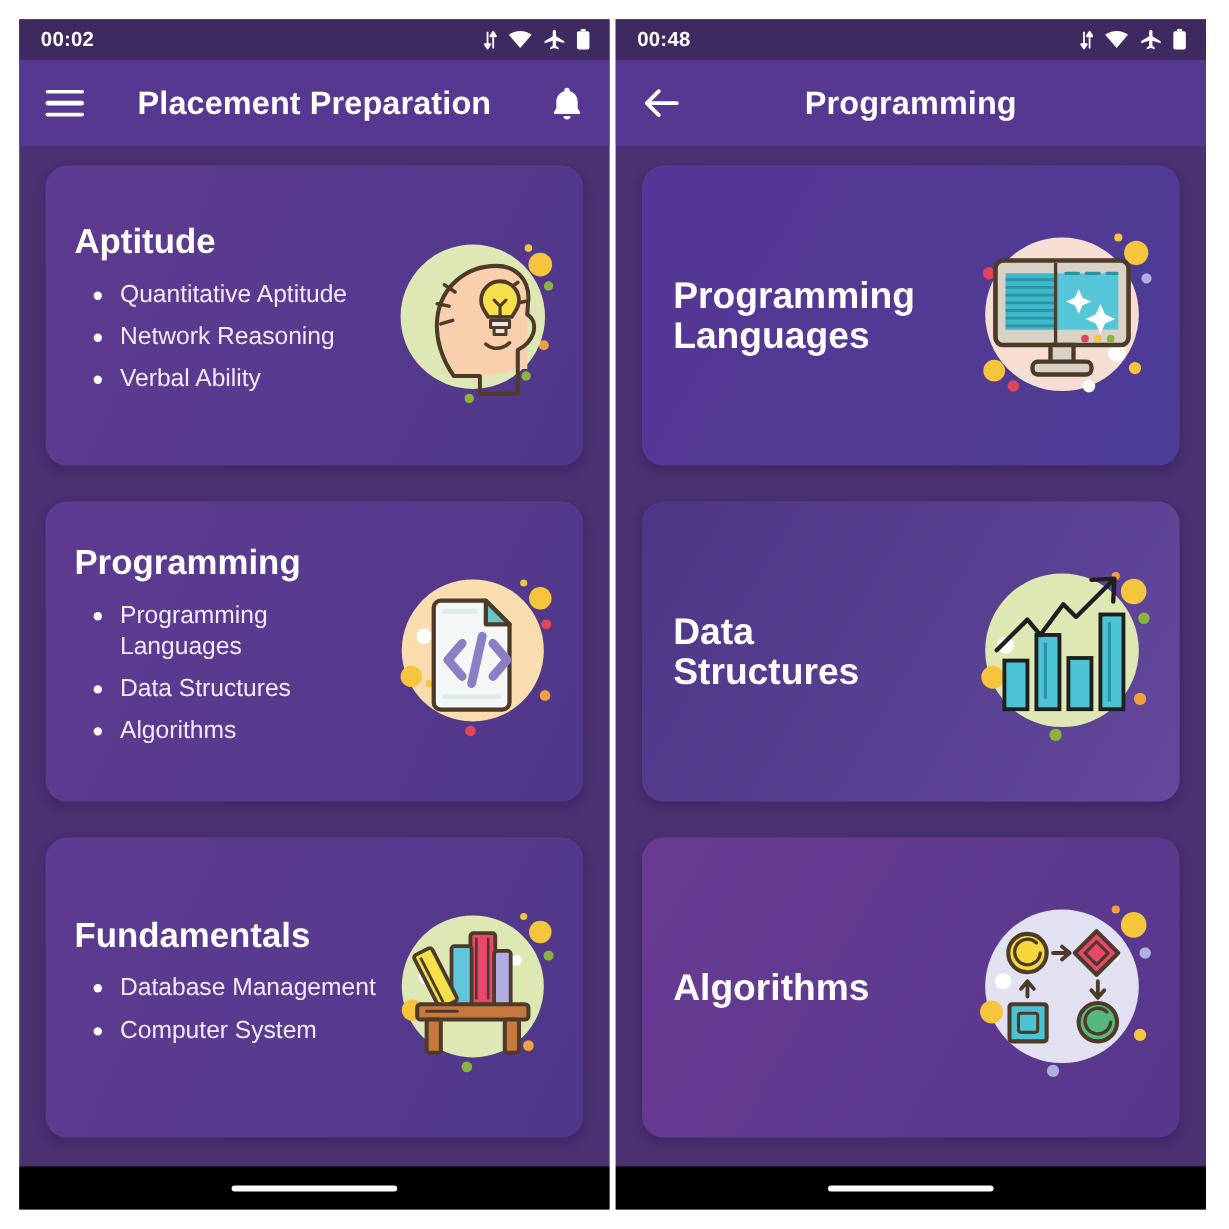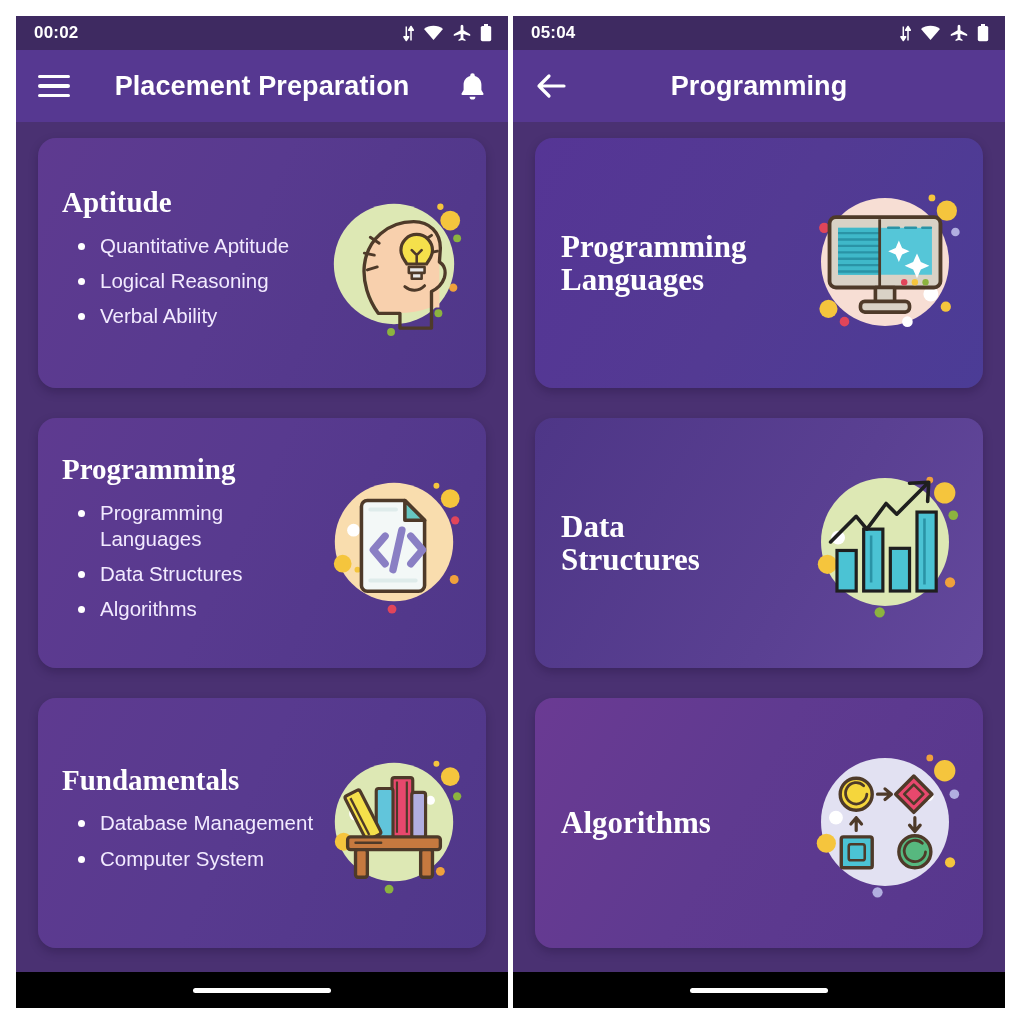--- a/index.html
+++ b/index.html
@@ -103,21 +103,20 @@
   .card-b.v3 { background: linear-gradient(120deg, #6a3a93 0%, #5f3a90 45%, #56378d 100%); }
 
   .card-text { flex: 1; min-width: 0; }
   .card-title {
     color: #ffffff;
     font-size: 29px;
     font-weight: bold;
     letter-spacing: 0px;
     line-height: 1.08;
     margin-bottom: 14px;
-    font-family: Liberation Serif, serif;
   }
   .card-b .card-title { font-size: 31px; margin-bottom: 0; }
   .bullets { list-style: none; padding-left: 14px; }
   .bullets li {
     color: #f2eaff;
     font-size: 20.5px;
     line-height: 1.28;
     margin-bottom: 9px;
     position: relative;
     padding-left: 24px;
@@ -200,21 +199,21 @@
       </span>
     </div>
 
     <div class="cards">
 
       <div class="card card-a">
         <div class="card-text">
           <div class="card-title">Aptitude</div>
           <ul class="bullets">
             <li>Quantitative Aptitude</li>
-            <li>Logical Reasoning</li>
+            <li>Network Reasoning</li>
             <li>Verbal Ability</li>
           </ul>
         </div>
         <div class="card-icon">
           <svg viewBox="0 0 150 150">
             <circle cx="57" cy="106" r="6.5" fill="#f5c53d" opacity=".95"></circle>
             <circle cx="132" cy="32" r="10" fill="#f5c53d"></circle>
             <circle cx="122" cy="18" r="3.2" fill="#f5c53d"></circle>
             <circle cx="139" cy="50" r="4" fill="#8cb33f"></circle>
             <circle cx="120" cy="126" r="4" fill="#8cb33f"></circle>
@@ -311,21 +310,21 @@
     </div>
 
     <div class="navbar">
       <span class="nav-pill"></span>
     </div>
   </div>
 
   <div class="phone">
 
     <div class="statusbar">
-      <span class="status-time">05:04</span>
+      <span class="status-time">00:48</span>
       <span class="status-icons">
         <span>
           <svg width="11" height="17" viewBox="0 0 11 17">
               <path d="M3.3 1.5 L3.3 12 M3.3 15.5 L0.9 11.8 L5.7 11.8 Z M8 15.5 L8 5 M8 1.5 L10.4 5.2 L5.6 5.2 Z" fill="#fff" stroke="#fff" stroke-width="1.5" stroke-linejoin="round"></path>
             </svg>
         </span>
         <span>
           <svg width="21" height="16" viewBox="0 0 21 16">
               <path d="M1 4 C6 -0.3 15 -0.3 20 4 L10.5 15 Z" fill="#fff"></path>
             </svg>

